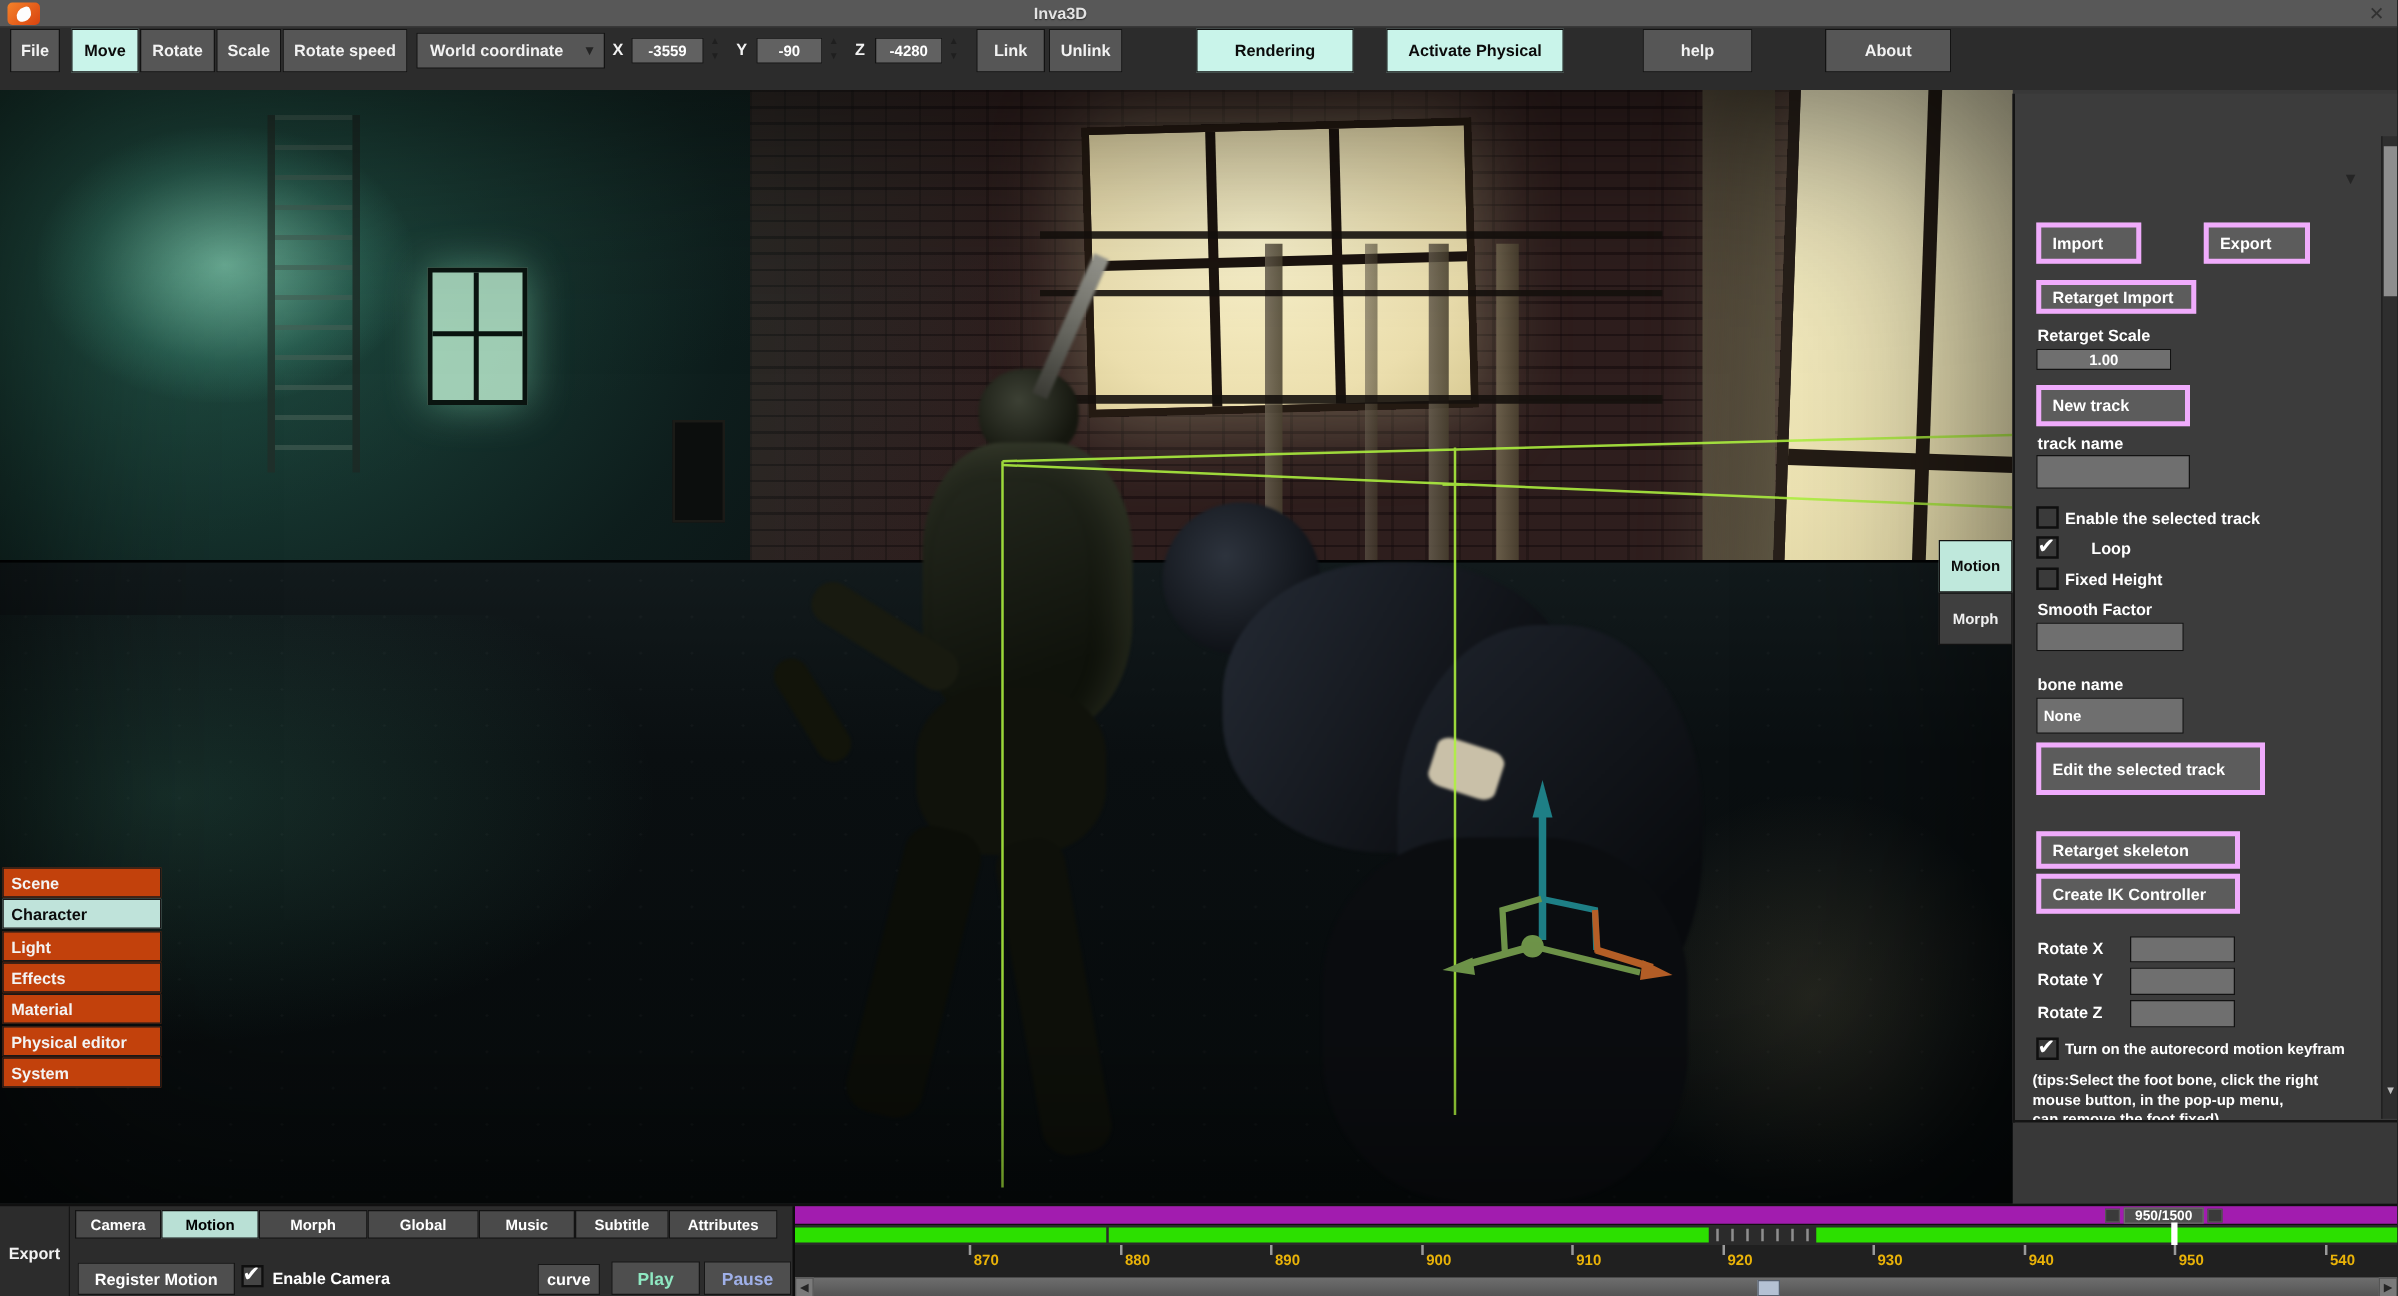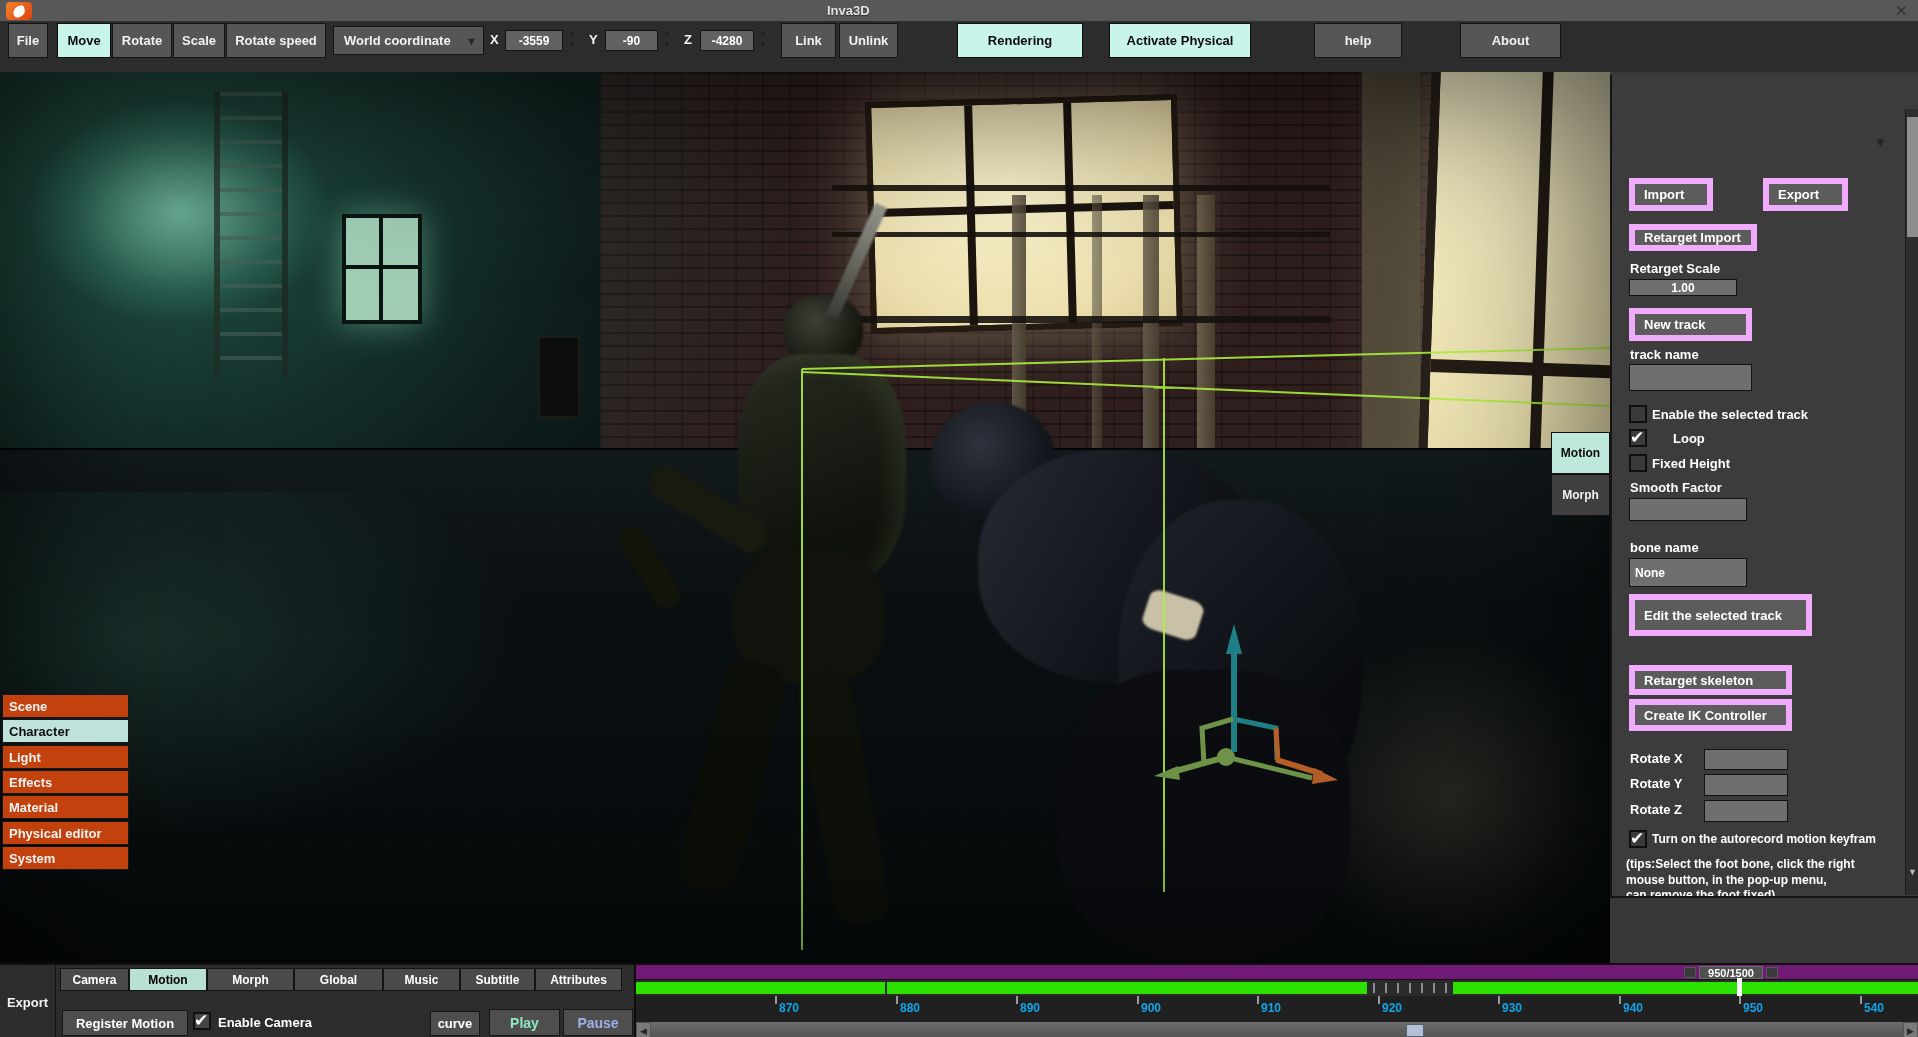--- a/index.html
+++ b/index.html
@@ -79,52 +79,52 @@
   
   .side-tab{position:absolute;left:1551px;width:59px;height:42px;background:#3f3f3f;border:1px solid #121212;
     color:#f0f0f0;font-size:12px;font-weight:700;display:flex;align-items:center;justify-content:center;z-index:6;}
   .side-tab.sel{background:#bfe8dc;color:#0b0b0b;}
   
   .rpanel{position:absolute;left:1610px;top:75px;width:308px;height:823px;background:#3c3c3c;
     border-left:2px solid #141414;border-bottom:2px solid #141414;overflow:hidden;}
   .rp-header{position:absolute;left:0;top:0;width:100%;height:30px;background:#474747;border-bottom:1px solid #202020;
     color:#fff;font-size:13px;display:flex;align-items:center;justify-content:center;}
   .plabel{position:absolute;color:#fff;font-size:13px;}
-  .pbtn{position:absolute;background:#5c5c5c;border:6px solid #f0abfc;color:#fff;font-size:13px;font-weight:700;
+  .pbtn{position:absolute;background:#5c5c5c;border:4px solid #f0abfc;color:#fff;font-size:13px;font-weight:700;
     display:flex;align-items:center;padding-left:9px;}
   .pinp{position:absolute;background:#6f6f6f;border:1px solid #121212;color:#fff;font-size:12px;font-weight:700;padding:0 5px;}
   .cb{position:absolute;width:18px;height:18px;background:#3a3a3a;border:2px solid #0f0f0f;}
   .cb.checked::after{content:"\2714";position:absolute;left:-1px;top:-4px;color:#fff;font-size:17px;}
   .tips{position:absolute;left:14px;color:#fff;font-size:12px;line-height:15.5px;white-space:nowrap;}
   .rp-scroll{position:absolute;left:293px;top:34px;width:13px;height:786px;background:#2e2e2e;border-left:1px solid #1c1c1c;}
   .rp-thumb{position:absolute;left:1px;top:8px;width:11px;height:120px;background:#8e8e8e;}
   .rp-chevron{position:absolute;left:262px;top:60px;color:#252525;font-size:13px;}
   .rp-downarrow{position:absolute;left:1px;top:758px;width:11px;color:#bdbdbd;font-size:9px;text-align:center;}
   
   .bottom{position:absolute;left:0;top:963px;width:1918px;height:74px;background:#2c2c2c;border-top:2px solid #101010;}
   .export-block{position:absolute;left:0;top:0;width:56px;height:74px;border-right:1px solid #151515;
     color:#f2f2f2;font-size:13px;display:flex;align-items:center;justify-content:center;}
   .btab{position:absolute;top:3px;height:23px;background:#4a4a4a;border:1px solid #131313;color:#fff;font-size:12px;
     font-weight:700;display:flex;align-items:center;justify-content:center;}
   .btab.sel{background:#b9e0d5;color:#000;}
   .bbtn{position:absolute;background:#4e4e4e;border:1px solid #161616;color:#fff;font-size:13px;font-weight:700;
     display:flex;align-items:center;justify-content:center;}
   
   .timeline{position:absolute;left:634px;top:0;width:1284px;height:74px;border-left:2px solid #0d0d0d;}
-  .tl-top{position:absolute;left:0;top:0;width:100%;height:15px;background:#701a75;border-bottom:1px solid #101010;}
+  .tl-top{position:absolute;left:0;top:0;width:100%;height:15px;background:#a21caf;border-bottom:1px solid #101010;}
   .tl-counter{position:absolute;left:1063px;top:1px;width:64px;height:13px;background:#505050;border:1px solid #6b6b6b;
     color:#fff;font-size:11px;display:flex;align-items:center;justify-content:center;}
   .tl-mini{position:absolute;top:2px;width:12px;height:11px;background:#3a3a3a;border:1px solid #565656;}
   .tl-greenrow{position:absolute;left:0;top:15px;width:100%;height:16px;background:#2b2b2b;}
   .tl-seg{position:absolute;top:2px;height:12px;background:#2ce000;}
   .tl-gaptick{position:absolute;top:3px;width:2px;height:10px;background:#8f8f8f;}
   .tl-playhead{position:absolute;top:13px;width:5px;height:18px;background:#ffffff;z-index:3;}
   .tl-ruler{position:absolute;left:0;top:31px;width:100%;height:26px;background:#202020;}
   .tl-tick{position:absolute;top:0;width:2px;height:8px;background:#9a9a9a;}
-  .tl-ticklabel{position:absolute;top:5px;color:#0ea5e9;font-size:12px;}
+  .tl-ticklabel{position:absolute;top:5px;color:#eab308;font-size:12px;}
   .tl-scroll{position:absolute;left:0;top:57px;width:100%;height:17px;background:linear-gradient(#6e6e6e,#505050);}
   .tl-arrow{position:absolute;top:0;width:15px;height:17px;background:#7a7a7a;color:#262626;font-size:9px;
     display:flex;align-items:center;justify-content:center;border:1px solid #555;}
   .tl-thumb{position:absolute;left:770px;top:2px;width:18px;height:13px;background:#b4c1d4;border:1px solid #57606e;}
 </style>
 </head>
 <body>
 
 <div class="window">
 

